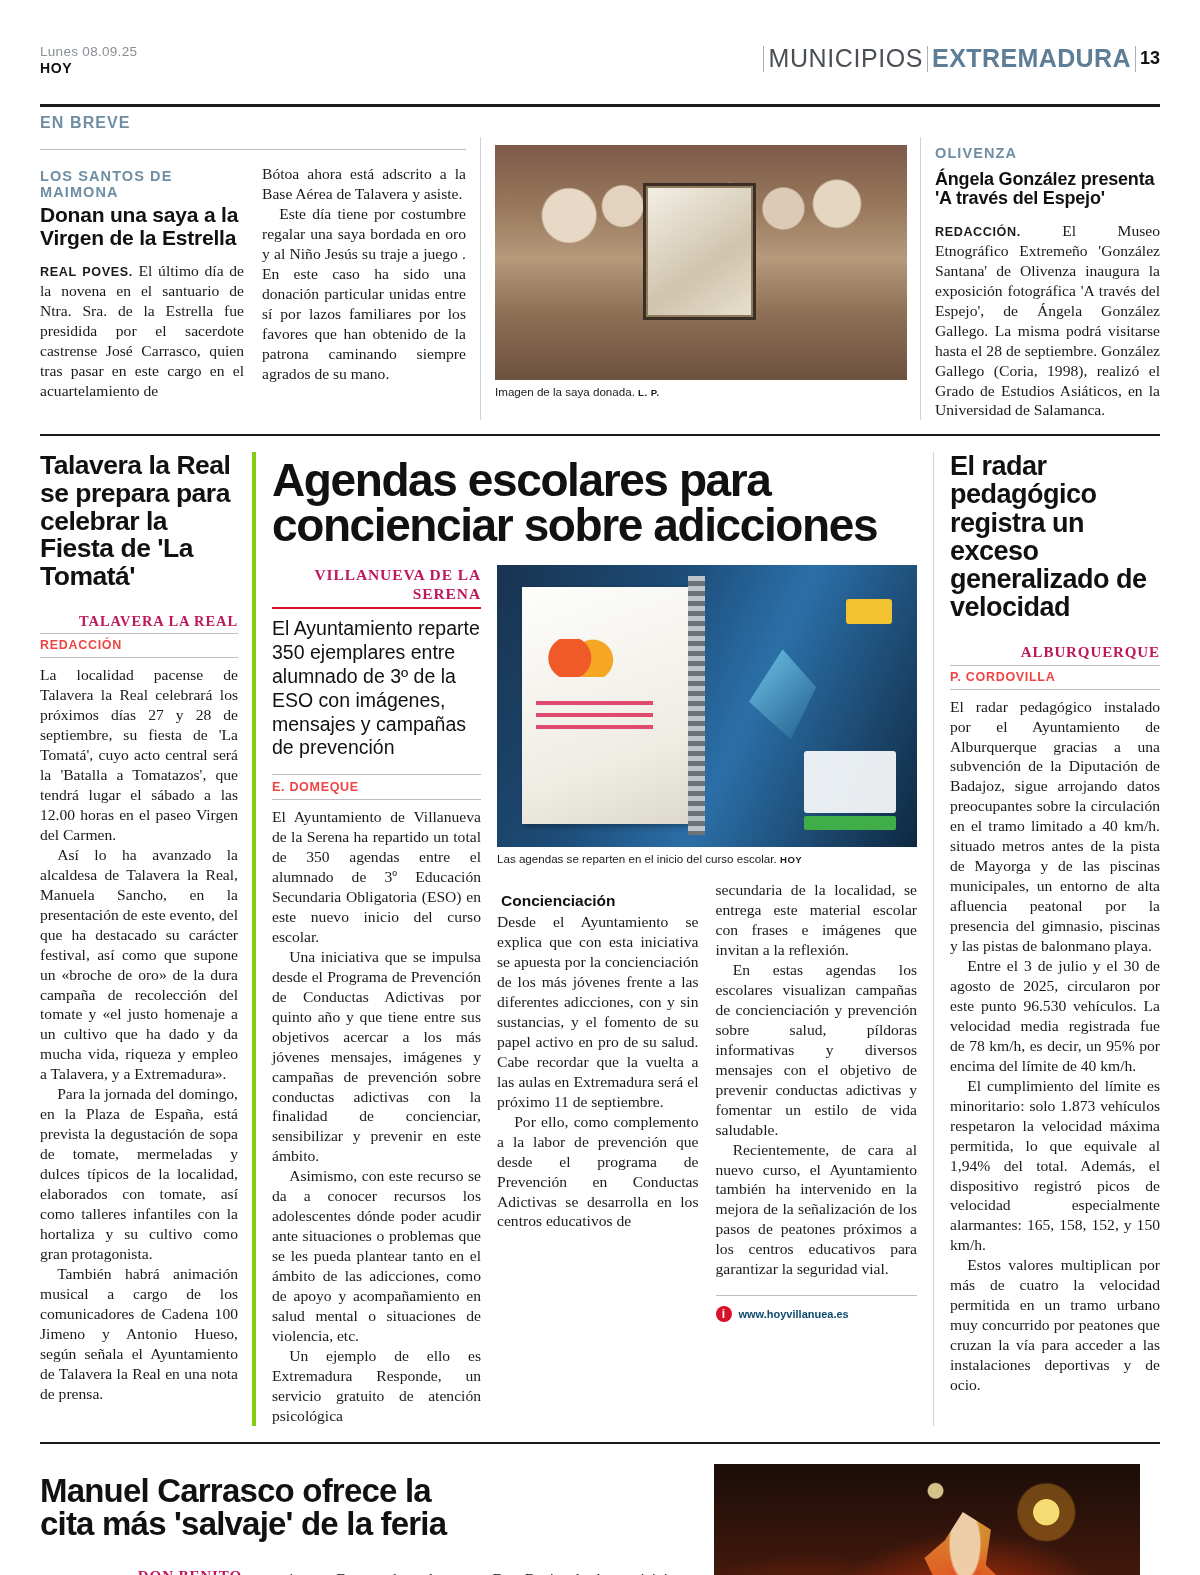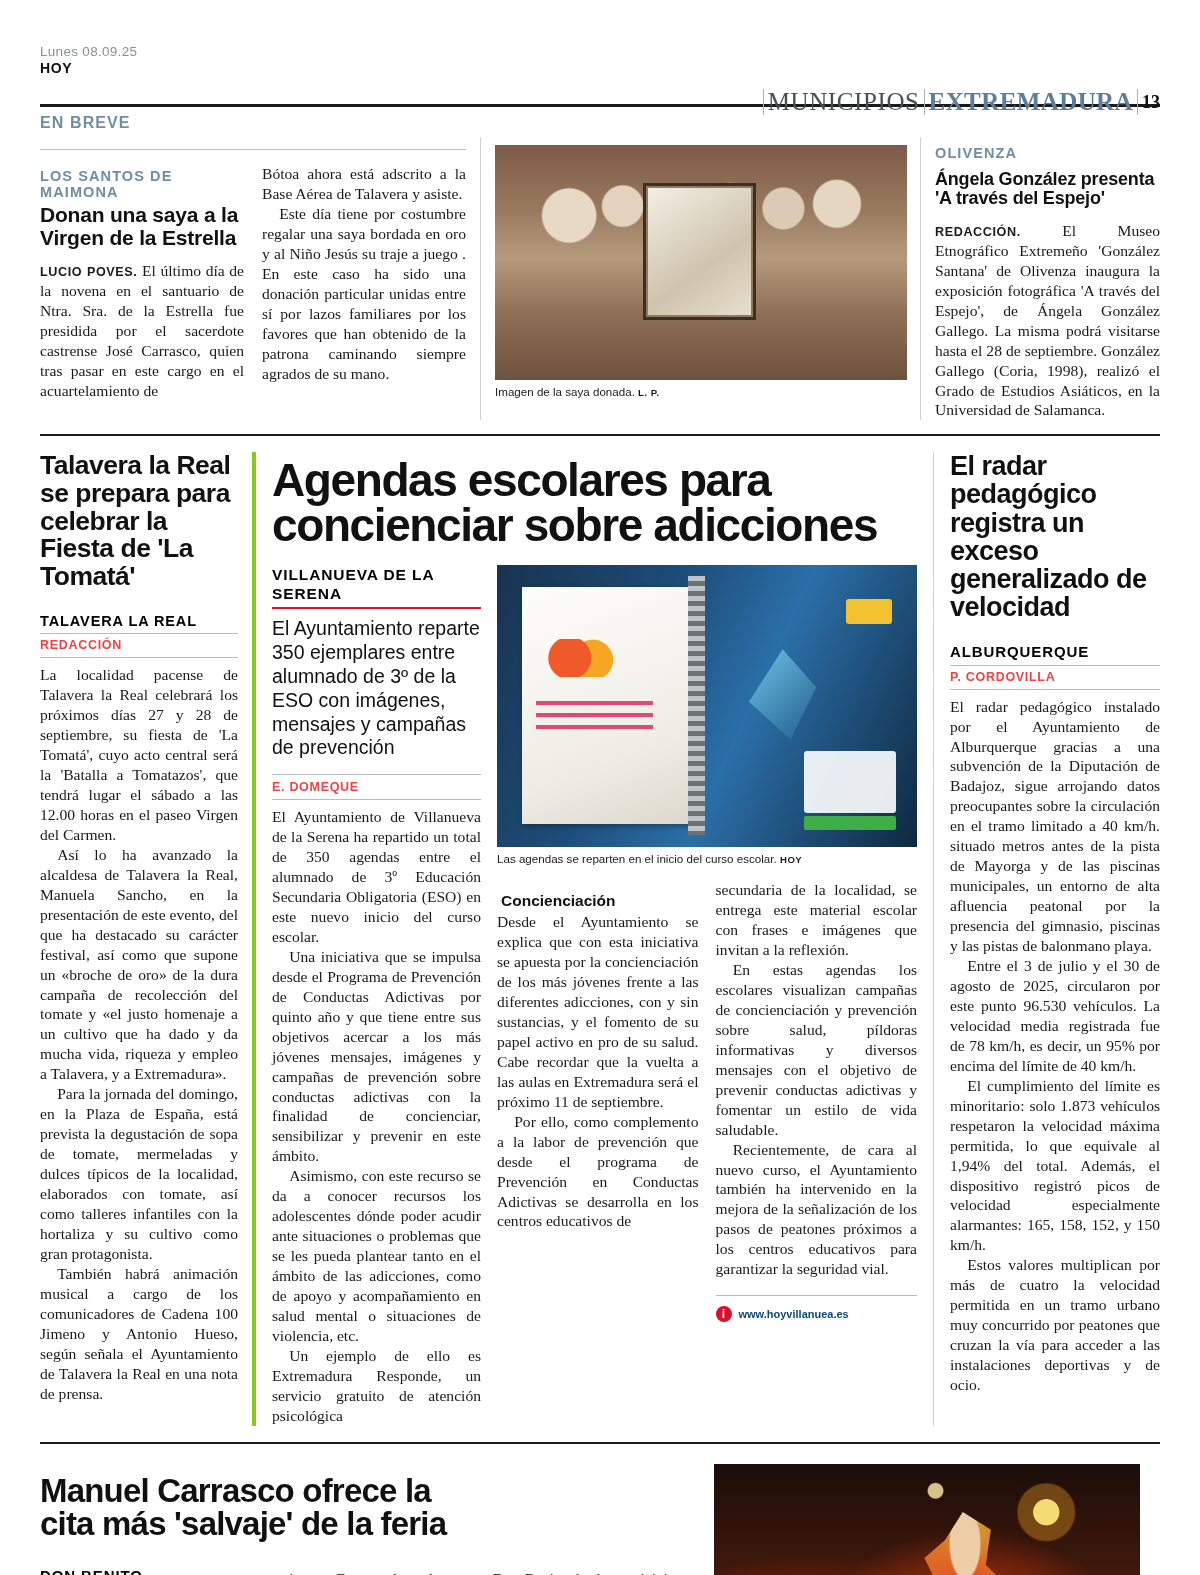--- a/index.html
+++ b/index.html
@@ -16,35 +16,35 @@
 
   
   .masthead { display: flex; align-items: flex-start; justify-content: space-between;
               padding-top: 44px; height: 62px; }
   .mh-left { line-height: 1.15; }
   .mh-date { font-family: "Liberation Sans", sans-serif; font-size: 13.5px;
              color: #8a8f94; letter-spacing: .3px; }
   .mh-brand { font-family: "Liberation Sans", sans-serif; font-size: 14px;
               font-weight: 700; color: #111; letter-spacing: .6px; }
   .mh-right { display: flex; align-items: center; gap: 4px;
-              font-family: Liberation Serif, serif; margin-top: 44px; }
+              font-family: Liberation Sans, sans-serif; }
   .mh-rule { display: inline-block; width: 1px; height: 26px; background: #aab0b5; }
   .mh-sec { font-size: 25px; color: #4a4f54; letter-spacing: .6px; font-weight: 300; }
   .mh-reg { font-size: 25px; color: #5d7e96; letter-spacing: .4px; font-weight: 700; }
   .mh-page { font-size: 18px; font-weight: 700; color: #111; }
 
   
   .rule-thick { height: 3px; background: #1a1a1a; }
   .rule-thin  { height: 1px; background: #b9bdc1; }
   .rule-med   { height: 2px; background: #1a1a1a; }
 
   .kicker-blue { font-family: "Liberation Sans", sans-serif; font-weight: 700;
                  font-size: 16px; color: #6f8ea4; letter-spacing: 1.1px; }
-  .kicker-red  { font-family: Liberation Sans, sans-serif; font-weight: 700;
-                 font-size: 14.5px; color: #000000; letter-spacing: .9px; line-height: 1.25; }
+  .kicker-red  { font-family: Liberation Serif, serif; font-weight: 700;
+                 font-size: 14.5px; color: #be185d; letter-spacing: .9px; line-height: 1.25; text-align: right; }
   .byline      { font-family: "Liberation Sans", sans-serif; font-weight: 700;
                  font-size: 12.5px; color: #ef4444; letter-spacing: .7px; }
 
   p.body { font-size: 15.6px; line-height: 1.28; margin: 0;
            text-align: justify; hyphens: auto; -webkit-hyphens: auto; }
   p.body + p.body { text-indent: 1.1em; }
   .lead-name { font-family: "Liberation Sans", sans-serif; font-weight: 700;
                font-size: 12.6px; letter-spacing: .6px; }
 
   
@@ -188,21 +188,21 @@
     <div class="kicker-blue" style="margin-top:7px;">EN BREVE</div>
 
     <div class="band1">
 
       <div class="b1-left">
         <div class="rule-thin" style="margin-top:12px;"></div>
         <div class="eb-cols">
           <div class="eb-col">
             <div class="kicker-blue" style="font-size:14.5px;margin-top:6px;">LOS SANTOS DE MAIMONA</div>
             <div class="eb-head">Donan una saya a la Virgen de la Estrella</div>
-            <p class="body"><span class="lead-name">LUCIO POVES.</span> <span>El último día de la novena en el santuario de Ntra. Sra. de la Estrella fue presidida por el sacerdote castrense José Carrasco, quien tras pasar en este cargo en el acuartelamiento de</span></p>
+            <p class="body"><span class="lead-name">REAL POVES.</span> <span>El último día de la novena en el santuario de Ntra. Sra. de la Estrella fue presidida por el sacerdote castrense José Carrasco, quien tras pasar en este cargo en el acuartelamiento de</span></p>
           </div>
           <div class="eb-col" style="padding-top:2px;">
             <p class="body">Bótoa ahora está adscrito a la Base Aérea de Talavera y asiste.</p>
             <p class="body">Este día tiene por costumbre regalar una saya bordada en oro y al Niño Jesús su traje a juego . En este caso ha sido una donación particular unidas entre sí por lazos familiares por los favores que han obtenido de la patrona caminando siempre agrados de su mano.</p>
           </div>
         </div>
       </div>
 
       <div class="b1-mid">
         <div class="photo ph-group" style="width:412px;height:235px;margin-top:8px;"></div>

